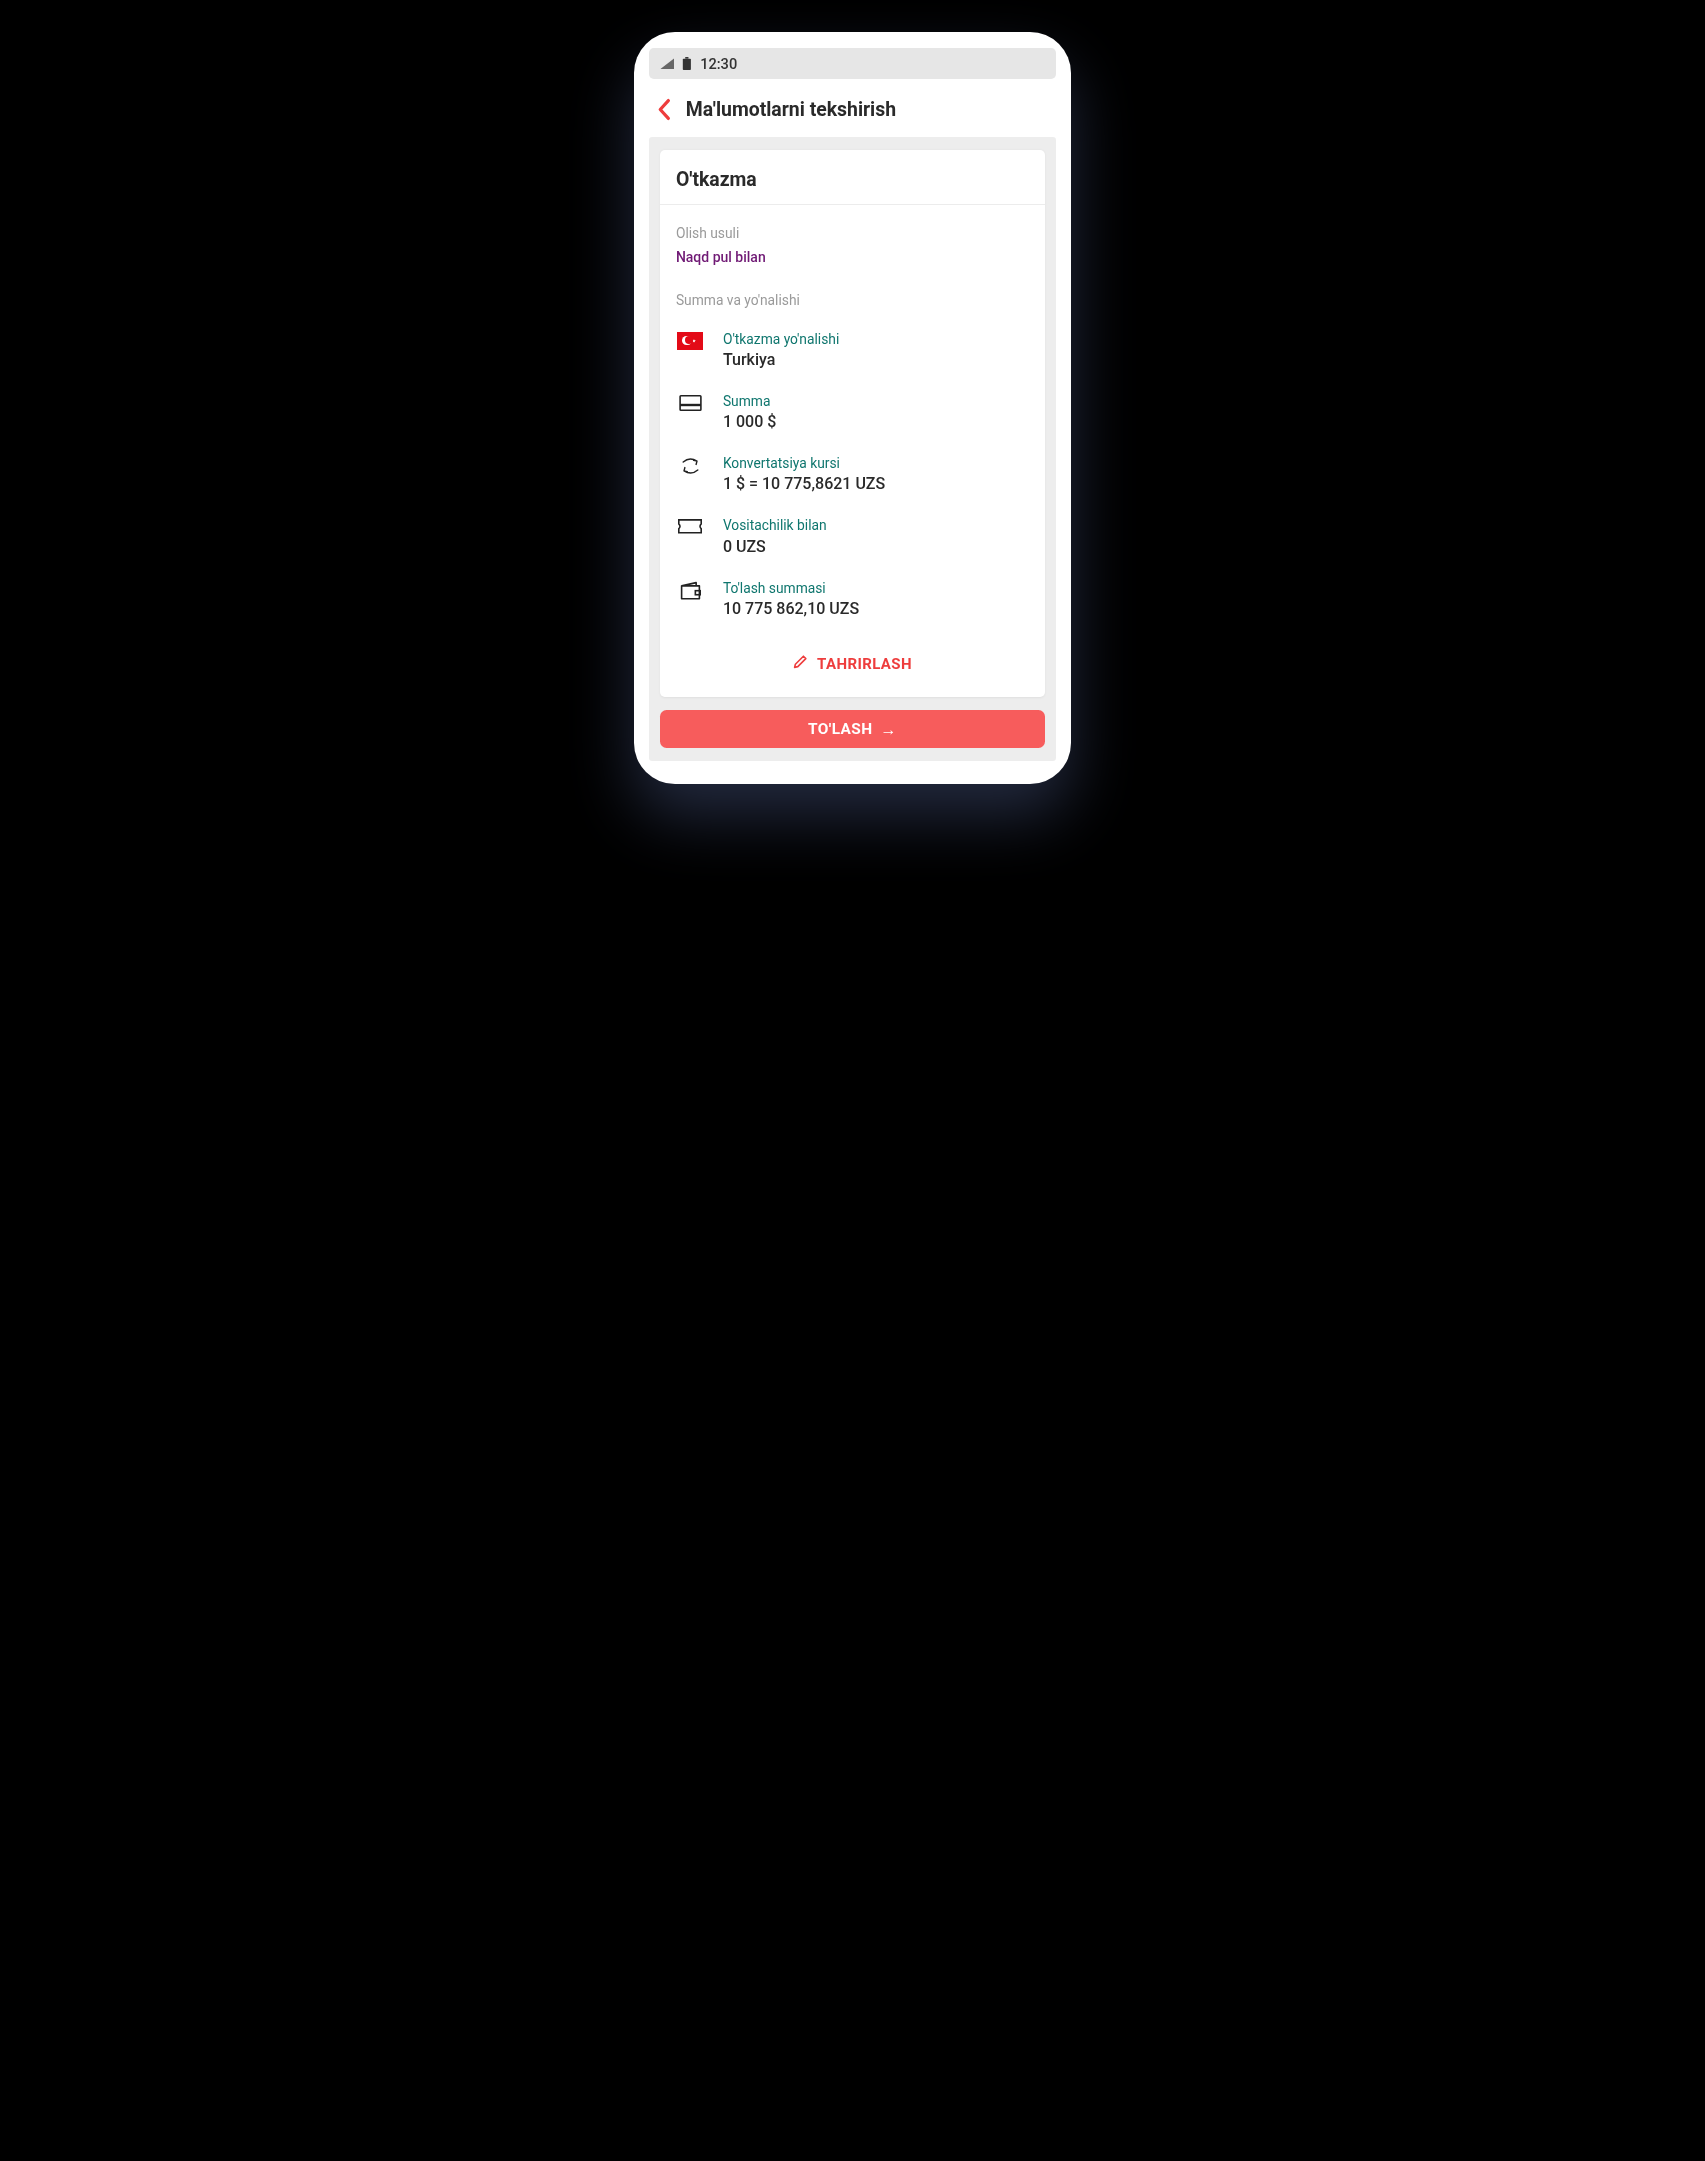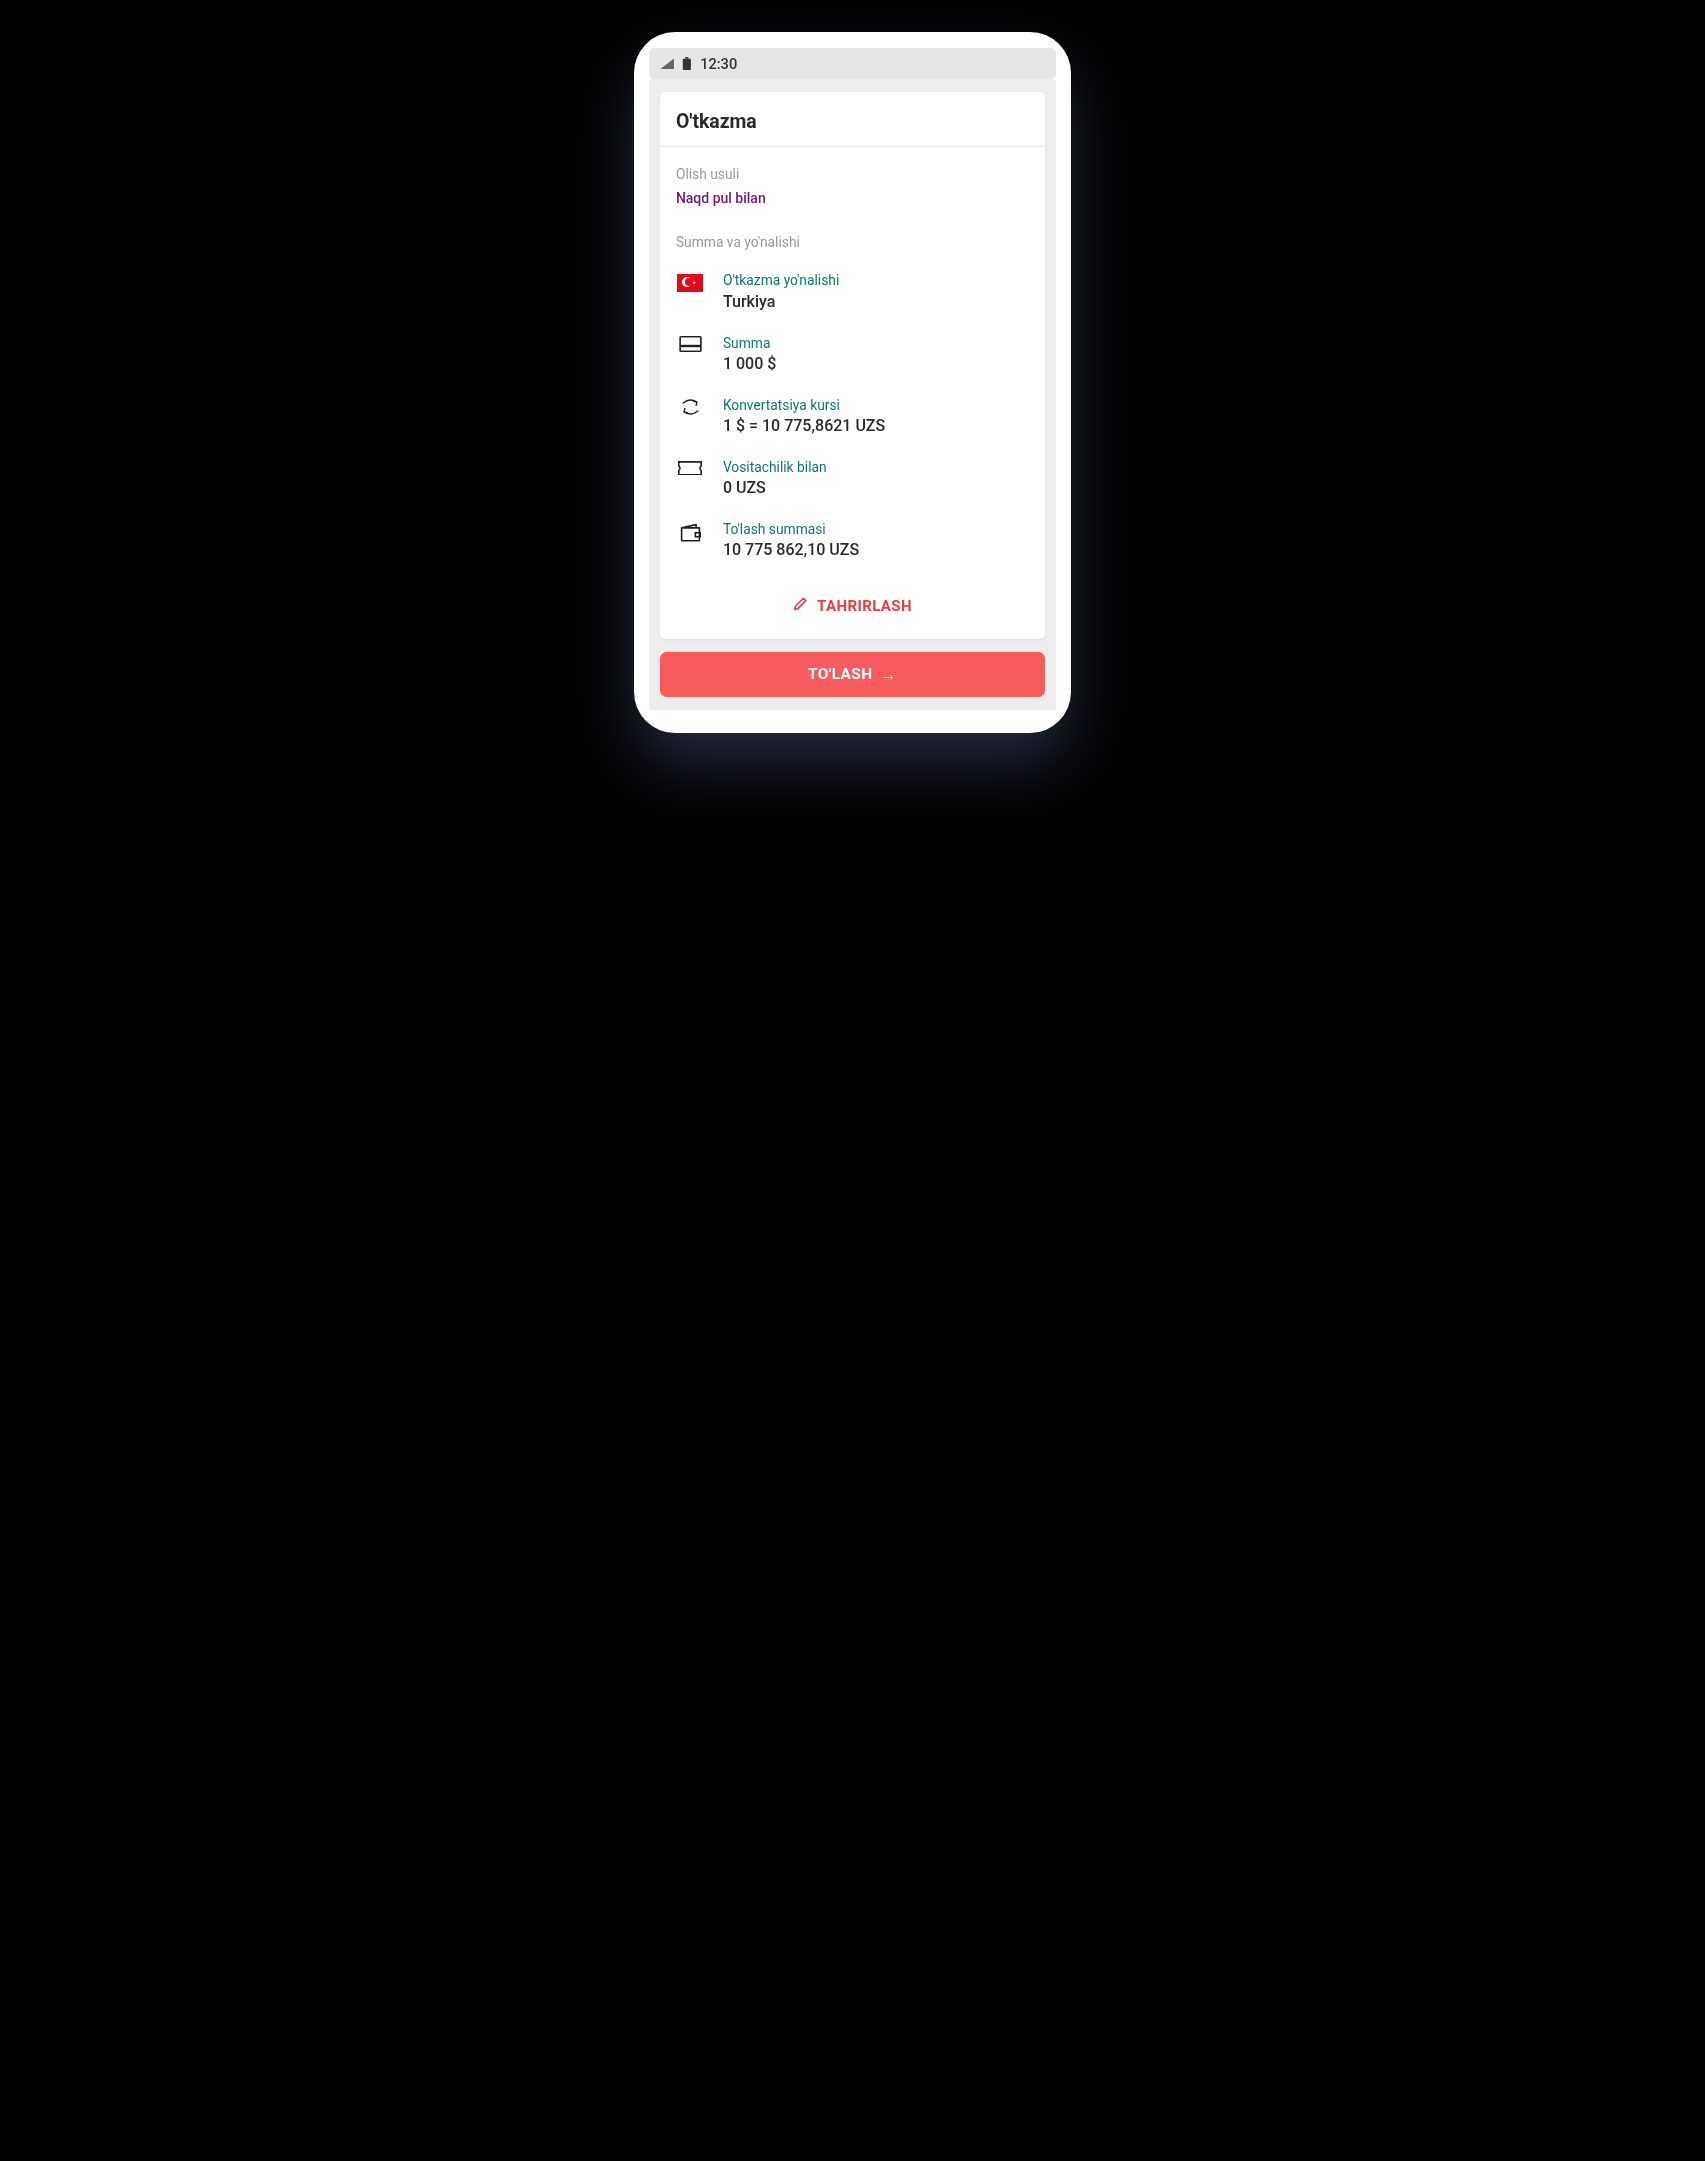--- a/index.html
+++ b/index.html
@@ -145,21 +145,21 @@
     font-size: 15px;
     letter-spacing: 0.4px;
     padding: 11.3px 0 8px 0;
     cursor: pointer;
   }
   .pay-btn {
     margin-top: 13px;
     background: #f75c5c;
     color: #fff;
     border-radius: 6.5px;
-    height: 45px;
+    height: 38px;
     display: flex;
     align-items: center;
     justify-content: center;
     gap: 8px;
     font-size: 15.4px;
     font-weight: 700;
     letter-spacing: 0.4px;
     cursor: pointer;
   }
   .pay-btn .arrow { font-size: 16px; }
@@ -177,20 +177,28 @@
     </span>
     <span class="battery">
       <svg width="9.7" height="13" viewBox="0 0 12 16">
           <rect x="4" y="0" width="4" height="2" fill="#333"></rect>
           <rect x="1" y="2" width="10" height="14" rx="1" fill="#333"></rect>
         </svg>
     </span>
     <span>12:30</span>
   </div>
 
+  <div class="nav">
+    <span class="back-btn">
+      <svg width="14.6" height="23" viewBox="0 0 18 28">
+          <path d="M14 3 L4 14 L14 25" stroke="#ee3d3d" stroke-width="4" fill="none" stroke-linecap="round" stroke-linejoin="round"></path>
+        </svg>
+    </span>
+    <div class="nav-title">Ma'lumotlarni tekshirish</div>
+  </div>
 
   <div class="content">
     <div class="card">
       <div class="card-title">O'tkazma</div>
       <div class="card-body">
 
         <div class="lbl">Olish usuli</div>
         <div class="val">Naqd pul bilan</div>
 
         <div class="block-sep"></div>

